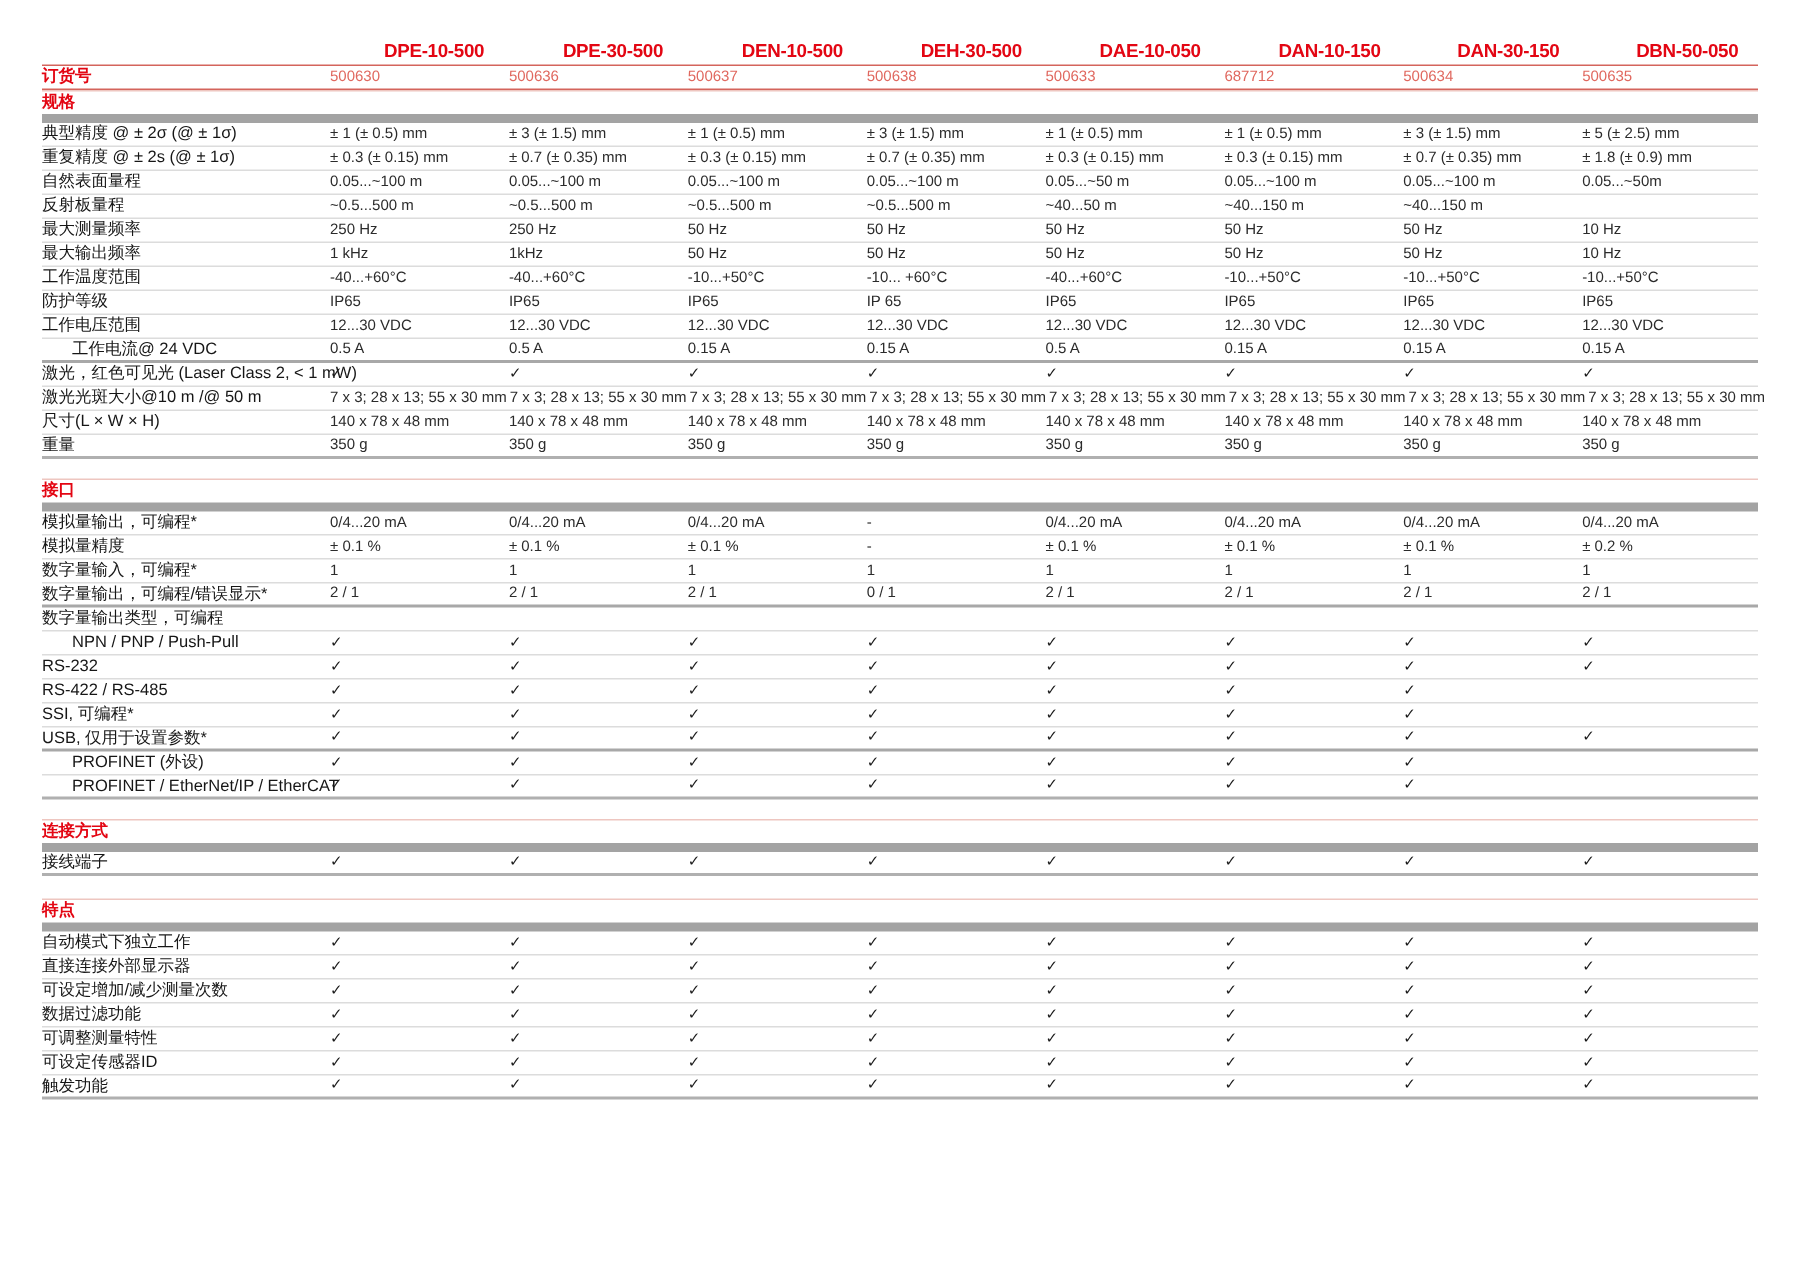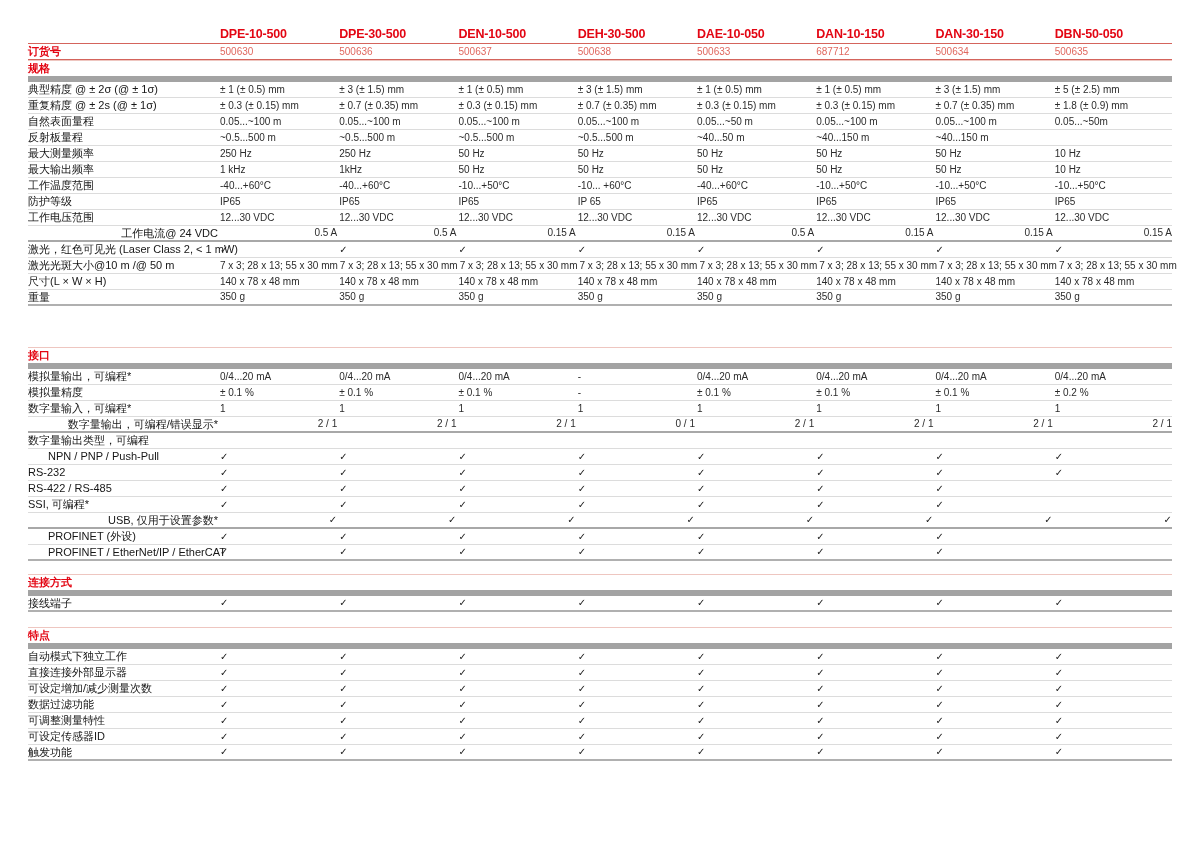--- a/index.html
+++ b/index.html
@@ -7,43 +7,43 @@
     position:relative; width:1201px; height:849px; background:#ffffff;
     font-family:"Liberation Sans","DejaVu Sans",sans-serif; overflow:hidden;
   }
   .spec-table { position:absolute; left:28px; top:25px; width:1144px; }
 
   .row {
     display:grid; grid-template-columns:190px repeat(8,1fr);
     align-items:center; height:16px; box-sizing:border-box;
     border-bottom:1px solid #dcdcdc;
   }
-  .header-row { height:19px; border-bottom:1px solid #d4645c; }
+  .header-row { height:19px; border-bottom:1px solid #d4645c;gap:36px; }
   .order-row  { border-bottom:1px solid #d4645c; }
 
   .label-cell { font-size:11px; color:#161616; white-space:nowrap; line-height:1; }
   .value-cell { font-size:10px;   color:#2b2b2b; white-space:nowrap; line-height:1; padding-left:2px; }
   .indent { padding-left:20px; }
 
   .product-name { color:#e30613; font-weight:bold; font-size:12.5px; letter-spacing:-0.2px; }
   .order-label  { color:#e30613; font-weight:bold; }
   .order-no     { color:#e0685f; }
 
   .section { margin-top:0; }
-  .section ~ .section { margin-top:41px; }
+  .section ~ .section { margin-top:13px; }
   #table-root .section:nth-of-type(5) { margin-top:13px; }
   #table-root .section:nth-of-type(6) { margin-top:15px; }
 
   .title-row {
     height:15px; display:flex; align-items:center; box-sizing:content-box;
     border-top:1px solid #eec6c0; border-bottom:6px solid #a3a3a3;
   }
   .section-title { color:#e30613; font-weight:bold; font-size:11px; line-height:1; }
 
-  .group-end { border-bottom:2px solid #a8a8a8;text-align:right; }
+  .group-end { border-bottom:2px solid #a8a8a8; }
   .section .row:last-child { border-bottom:2px solid #b0b0b0; }
 
   .check { font-family:"DejaVu Sans",sans-serif; font-size:10px; color:#1a1a1a; }
 </style>
 </head>
 <body>
 
 <div class="page">
   <div class="spec-table" id="table-root">
       <div class="row header-row">

